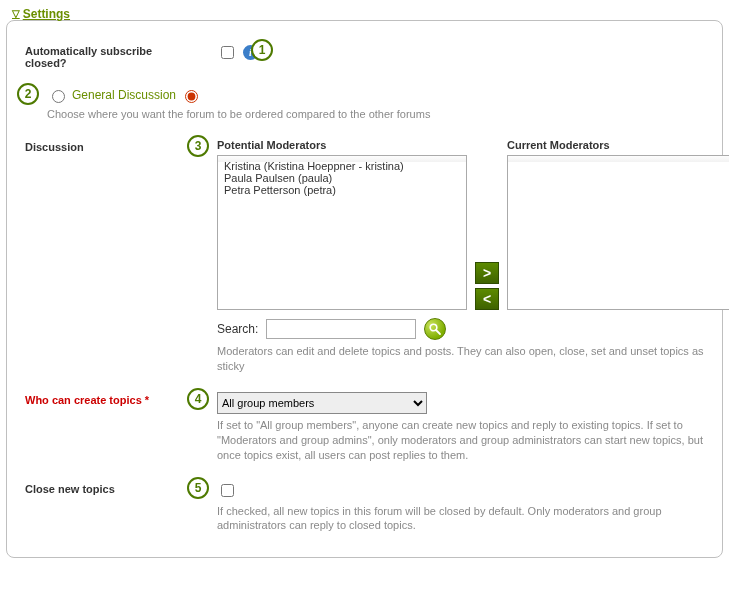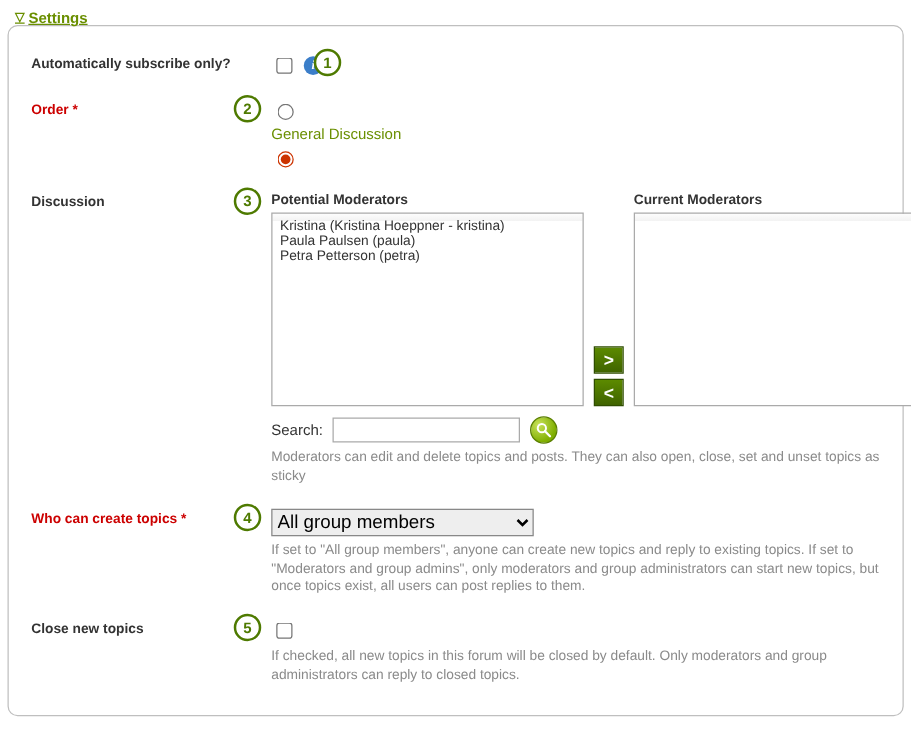--- a/index.html
+++ b/index.html
@@ -88,21 +88,21 @@
     color: #fff;
     font-size: 10px;
     font-weight: bold;
     font-style: italic;
     display: inline-flex;
     align-items: center;
     justify-content: center;
     font-family: Georgia, serif;
   }
   .info-icon::after{content:"i";}
-  .radio-stack { display: flex; flex-direction: column; gap: 4px; margin-bottom:2px;}
+  .radio-stack { display: flex; flex-direction: row; gap: 4px; margin-bottom:2px;}
   .radio-row { display:flex; align-items:center; gap:6px; }
   input[type=radio].sel-red { accent-color: #cc3300; }
   .mod-wrap { display:flex; gap:8px; align-items:flex-end; }
   .mod-block { display:flex; flex-direction:column; }
   .mod-title { font-weight:bold; font-size:11px; margin-bottom:4px; }
   .listbox {
     width: 250px; height: 155px;
     border:1px solid #aaa;
     background: linear-gradient(#fdfdfd,#f2f2f2 6px,#fff 6px);
     padding:4px 6px;
@@ -121,66 +121,66 @@
   }
   .search-row { display:flex; align-items:center; gap:8px; margin-top:8px;}
   .search-input { width:150px; height:20px; border:1px solid #aaa; padding:1px 4px; font-size:11px;}
   .search-btn {
     width:22px; height:22px; border-radius:50%;
     background: radial-gradient(circle at 30% 30%, #c8e25a, #7fae00 70%);
     border:1px solid #5a7f00; cursor:pointer; position:relative;
   }
   .search-btn svg{position:absolute; top:3px; left:3px;}
   select.dd {
-    width:210px; height:22px; font-size:15px; border:1px solid #888;
+    width:210px; height:22px; font-size:11px; border:1px solid #888;
     background:#eee;
   }
 </style>
 </head>
 <body>
 
 
 
 <div class="settings-header">
   <span class="disclosure">▽</span>
   <span>Settings</span>
 </div>
 
 <div class="panel">
 
   <div class="row">
-    <div class="label-col">Automatically subscribe only?</div>
+    <div class="label-col">Automatically subscribe closed?</div>
     <div class="badge-col">
         <div class="num-badge" style="left:56px;">1</div>
       </div>
     <div class="ctrl-col">
       <div class="inline-ctrl">
         <input type="checkbox" style="">
         <span class="info-icon"></span>
       </div>
     </div>
   </div>
 
   <div class="row">
-    <div class="label-col required">Order *</div>
     <div class="badge-col">
         <div class="num-badge">2</div>
       </div>
     <div class="ctrl-col">
       <div class="radio-stack">
         <div class="radio-row">
             <input type="radio" name="ord" style="">
           </div>
         <div class="radio-row" style="color:#6a8f00;">
           <span>General Discussion</span>
         </div>
         <div class="radio-row">
             <input type="radio" name="ord" checked="" class="sel-red" style="">
           </div>
       </div>
+      <div class="help-text">Choose where you want the forum to be ordered compared to the other forums</div>
     </div>
   </div>
 
   <div class="row">
     <div class="label-col">Discussion</div>
     <div class="badge-col">
         <div class="num-badge">3</div>
       </div>
     <div class="ctrl-col">
       <div class="mod-wrap">

